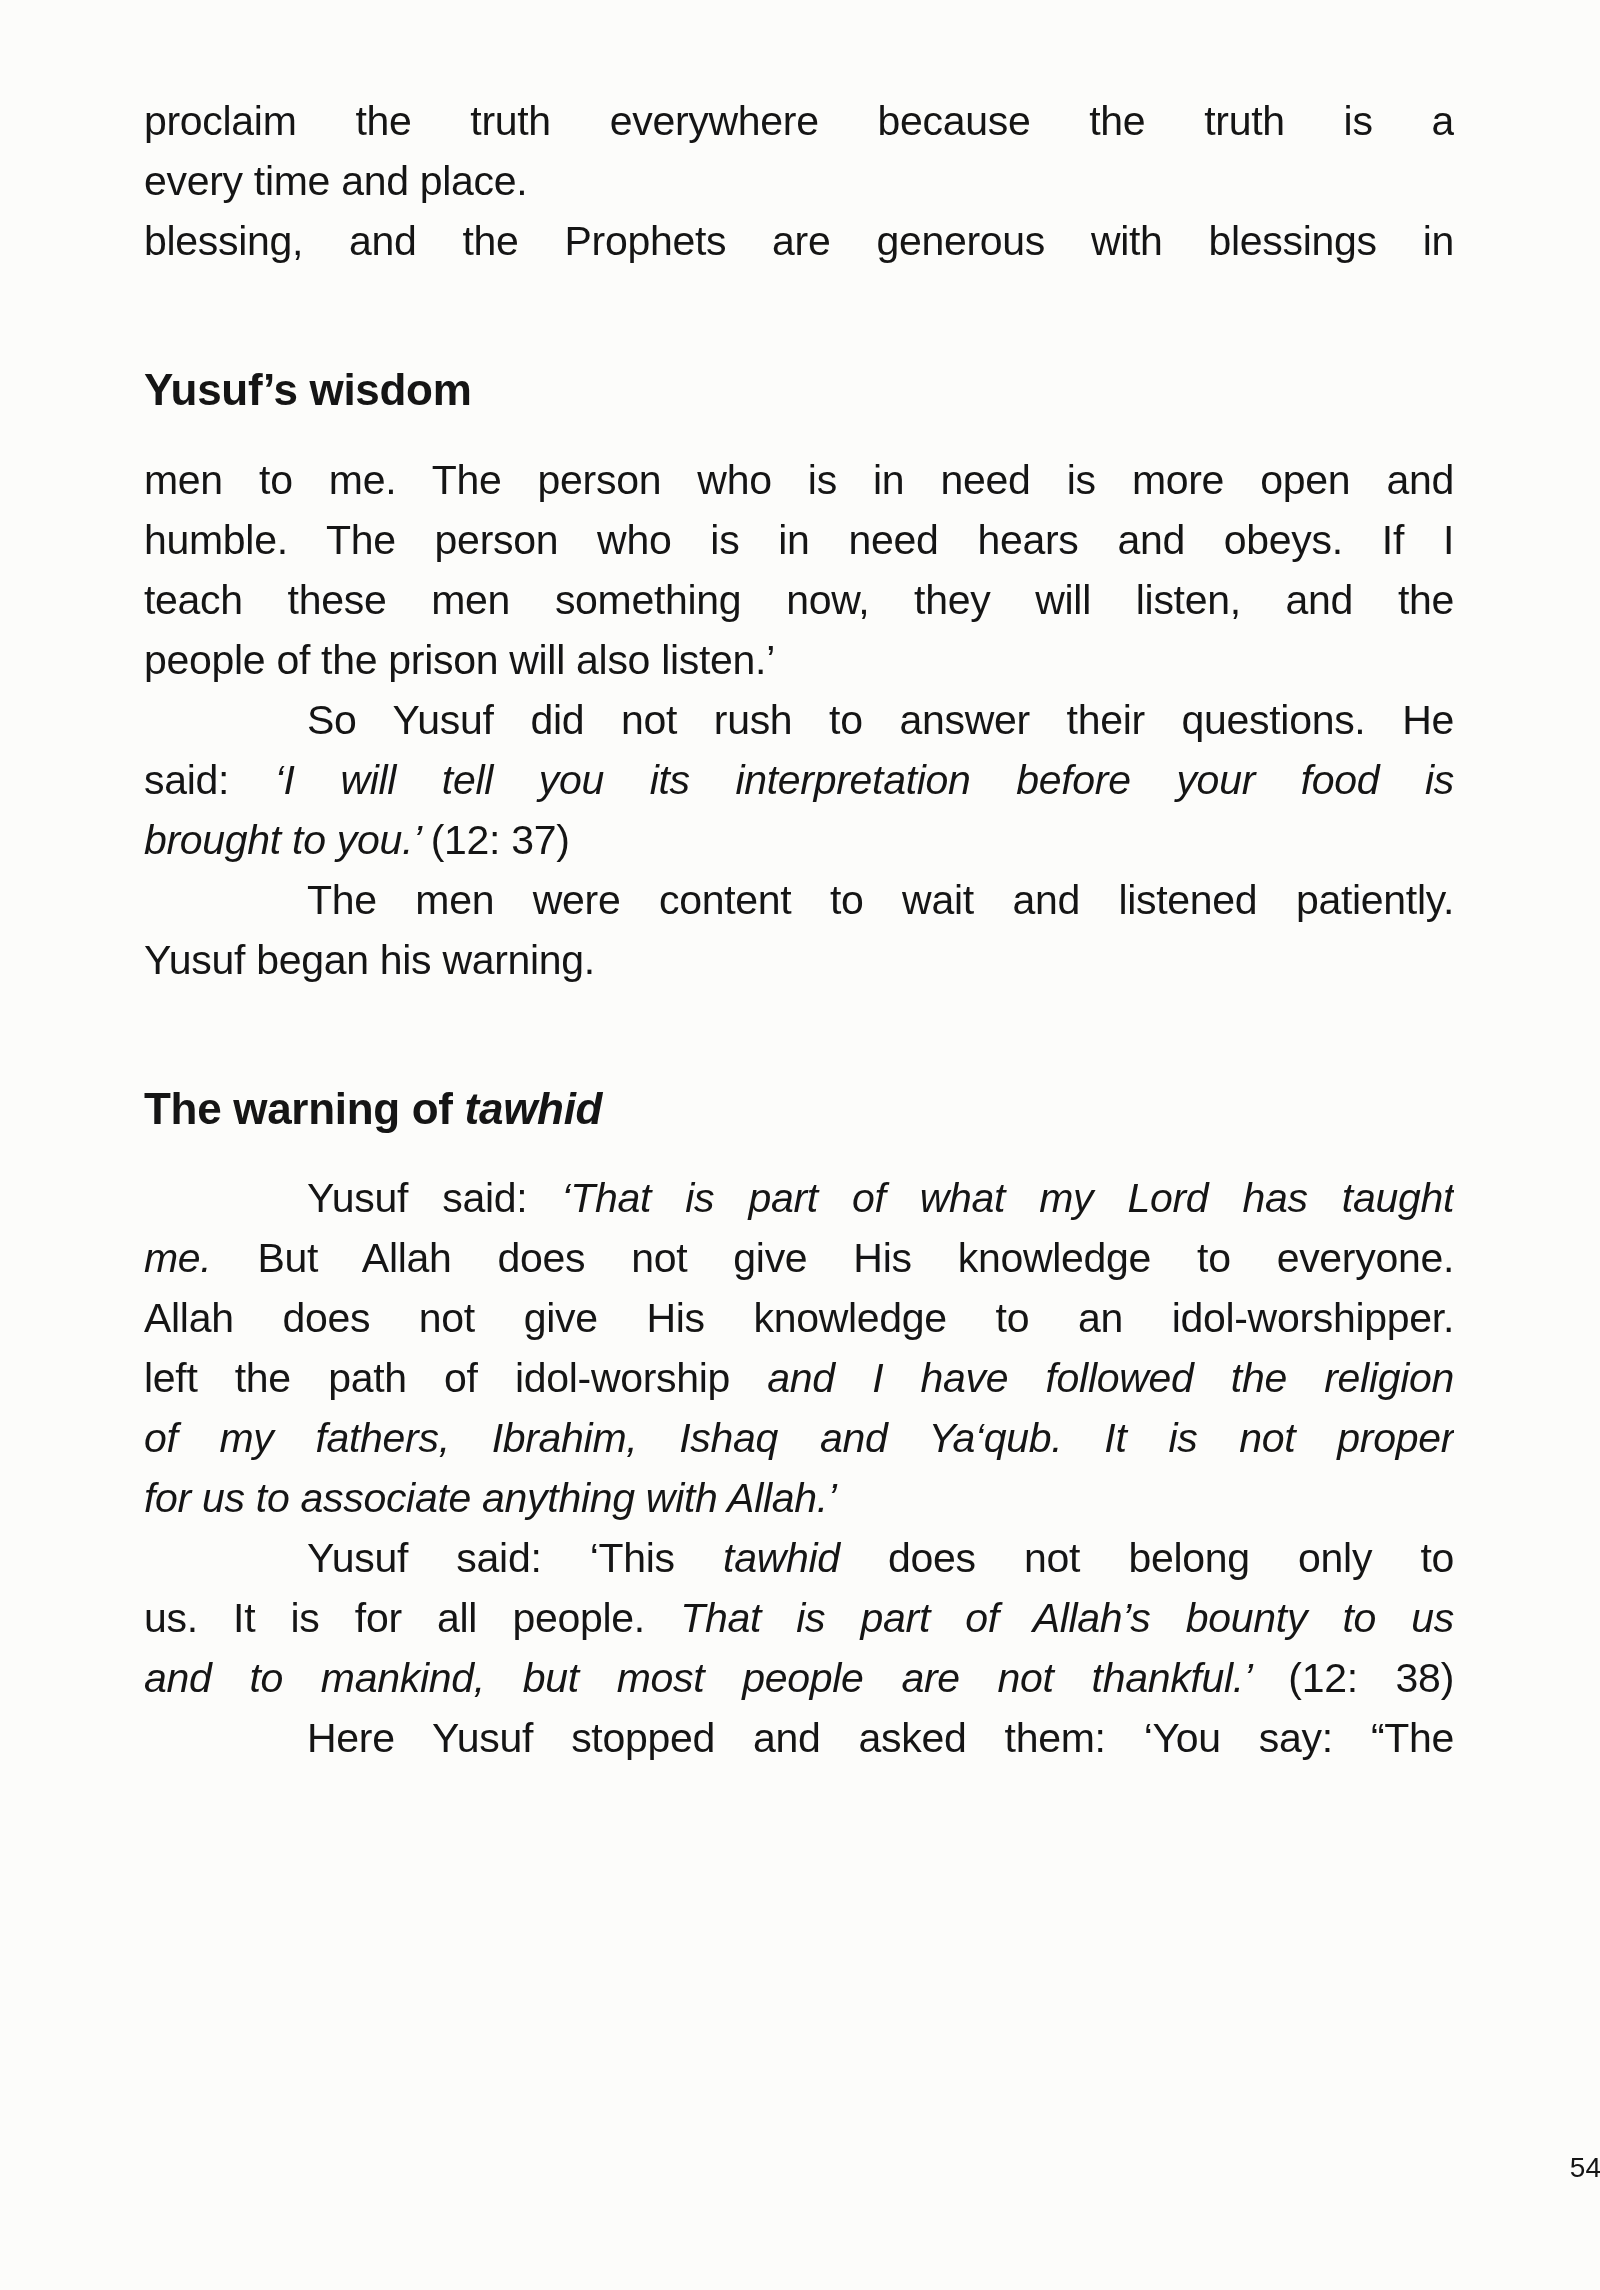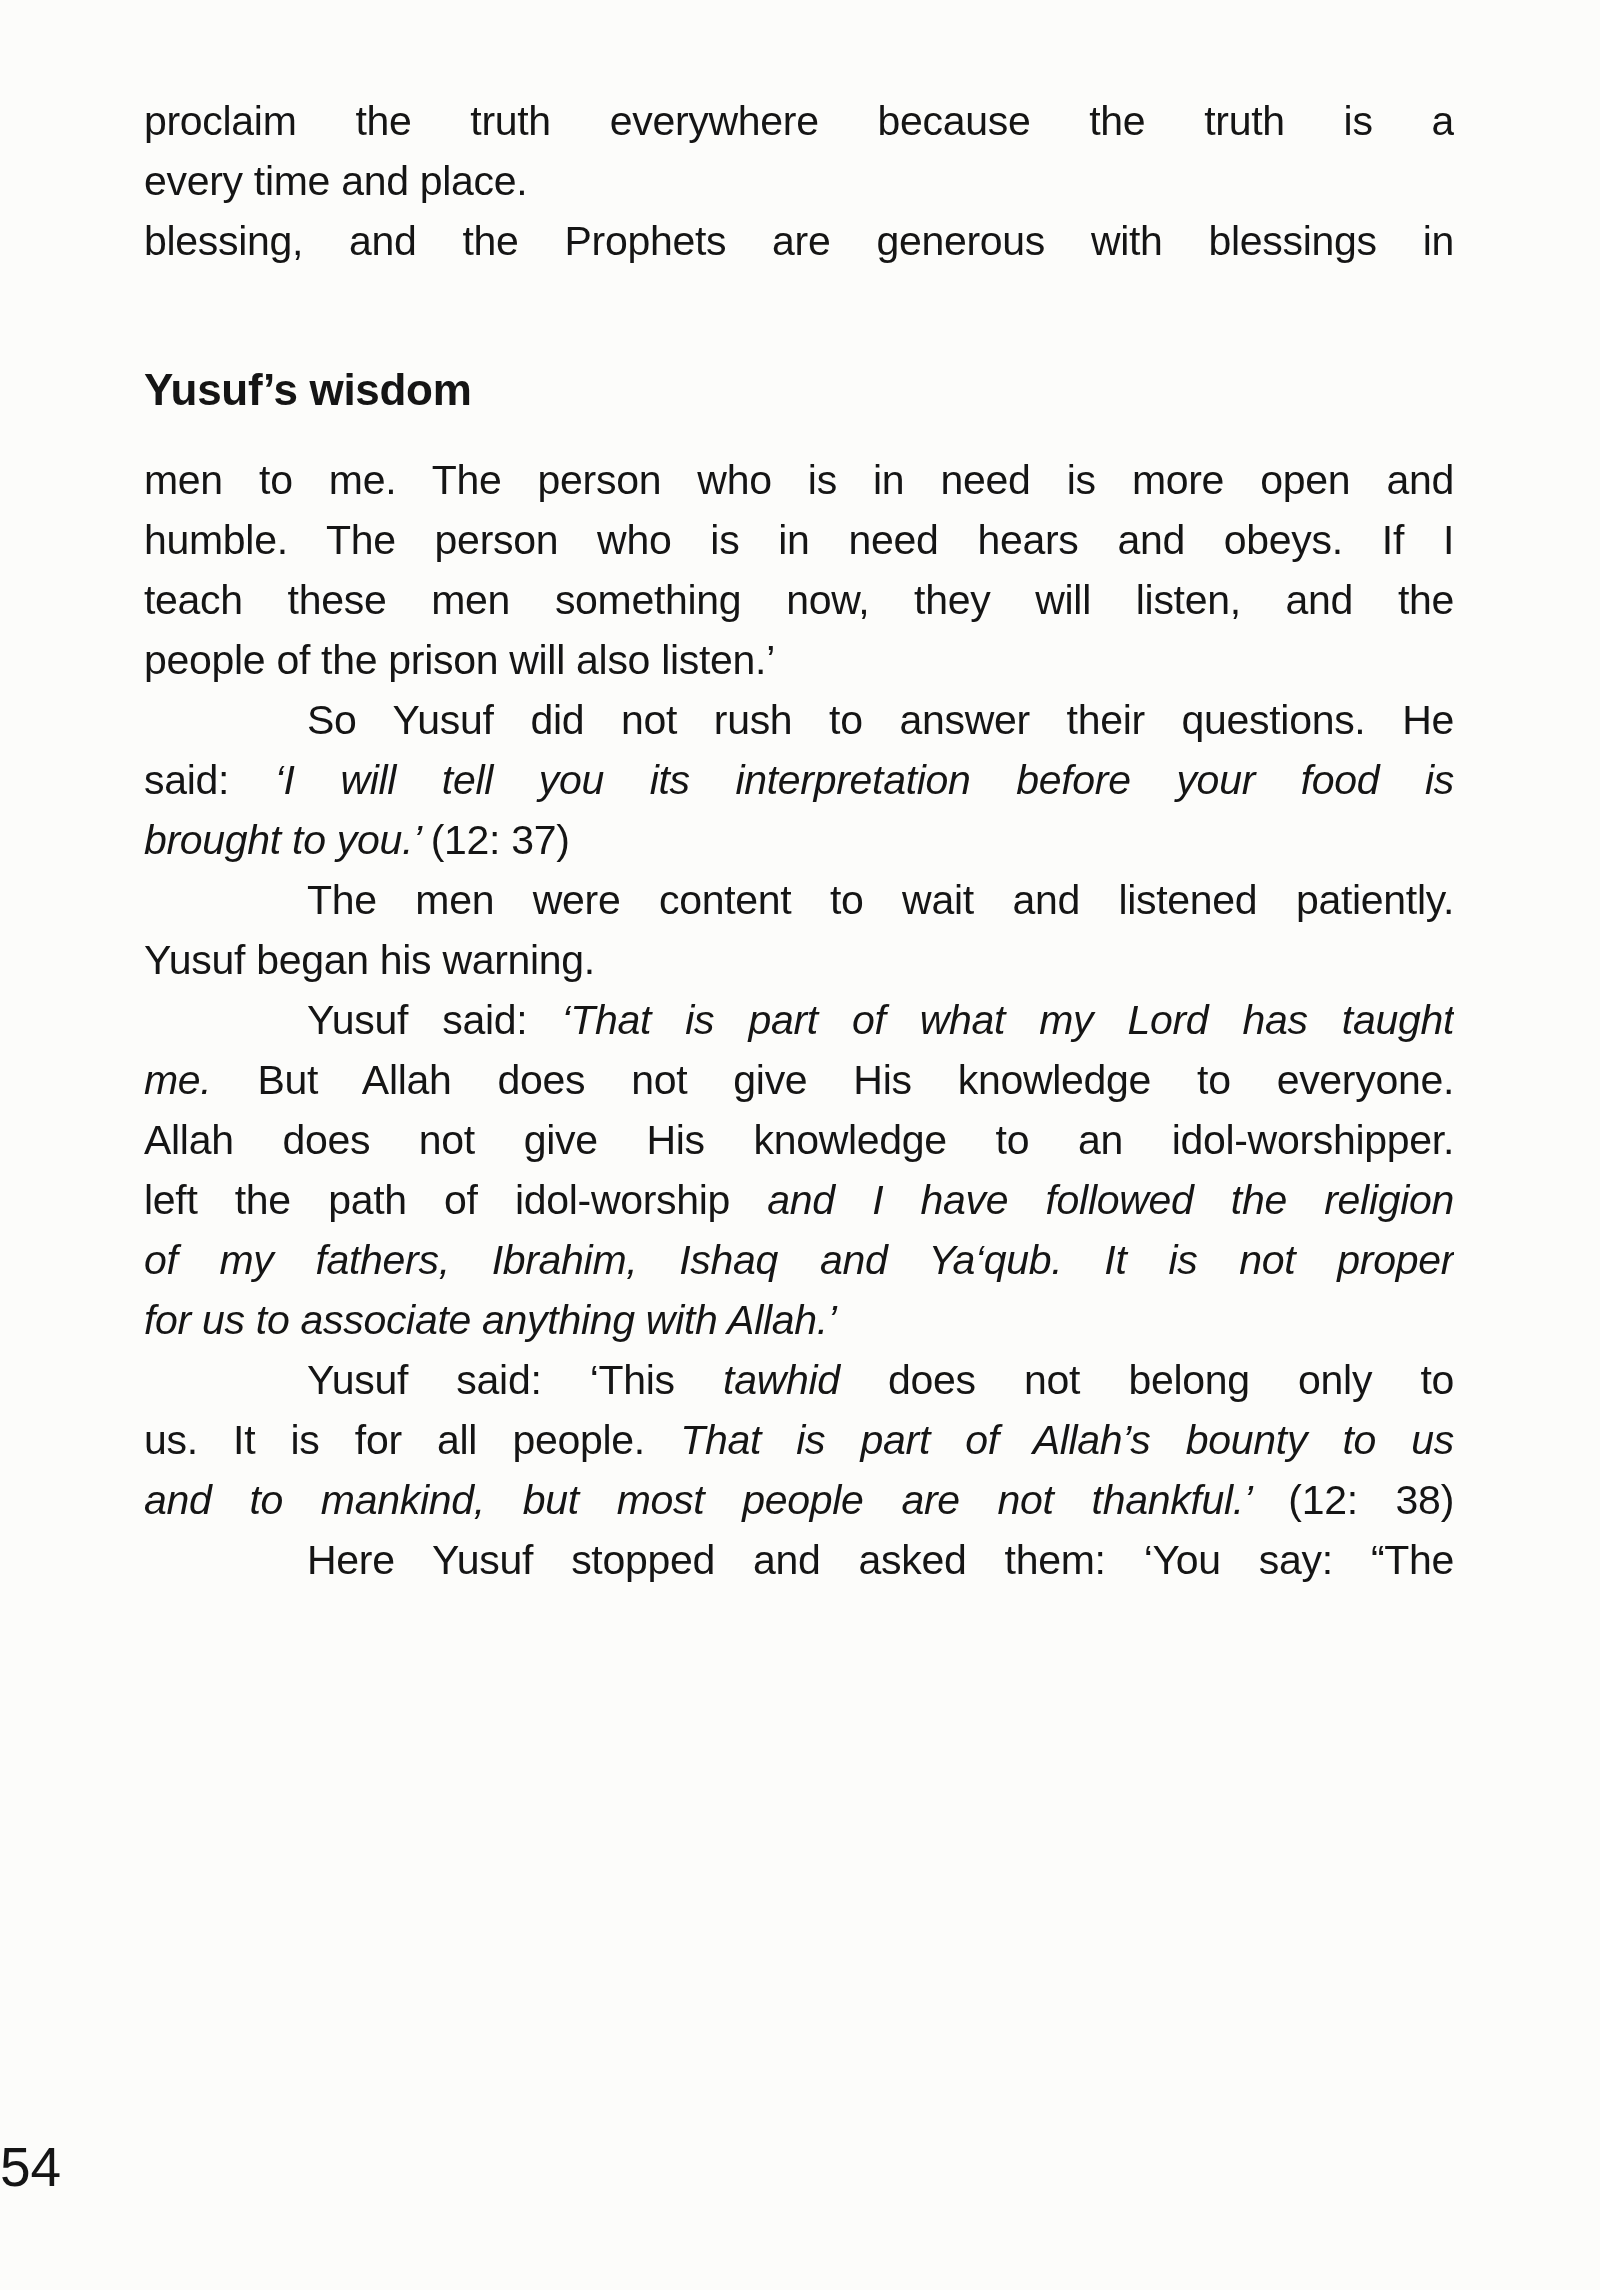--- a/index.html
+++ b/index.html
@@ -41,22 +41,22 @@
     height: 60px;
     letter-spacing: -0.3px;
     margin: 89px 0 29.6px 0;
   }
   .i { font-style: italic; }
   .page-number {
     position: absolute;
     top: 2143px;
     left: 0;
     width: 100%;
-    text-align: left;
-    font-size: 55px;
+    text-align: right;
+    font-size: 28px;
     line-height: 49px;
   }
 </style>
 </head>
 <body>
 
 <div class="page">
   <div class="text-column">
       <div class="para">
         <div class="line"><span>proclaim the truth everywhere because the truth is a</span></div>
@@ -72,20 +72,21 @@
       </div>
       <div class="para">
         <div class="line indent"><span>So Yusuf did not rush to answer their questions. He</span></div>
         <div class="line"><span>said: </span><span class="i">‘I will tell you its interpretation before your food is</span></div>
         <div class="line last"><span class="i">brought to you.’ </span><span>(12: 37)</span></div>
       </div>
       <div class="para">
         <div class="line indent"><span>The men were content to wait and listened patiently.</span></div>
         <div class="line last"><span>Yusuf began his warning.</span></div>
       </div>
+      <div class="heading"><span>The warning of </span><span class="i">tawhid</span></div>
       <div class="para">
         <div class="line indent"><span>Yusuf said: </span><span class="i">‘That is part of what my Lord has taught</span></div>
         <div class="line"><span class="i">me.</span><span> But Allah does not give His knowledge to everyone.</span></div>
         <div class="line"><span>Allah does not give His knowledge to an idol-worshipper.</span></div>
         <div class="line"><span>left the path of idol-worship </span><span class="i">and I have followed the religion</span></div>
         <div class="line"><span class="i">of my fathers, Ibrahim, Ishaq and Ya‘qub. It is not proper</span></div>
         <div class="line last"><span class="i">for us to associate anything with Allah.’</span></div>
       </div>
       <div class="para">
         <div class="line indent"><span>Yusuf said: ‘This </span><span class="i">tawhid</span><span> does not belong only to</span></div>

